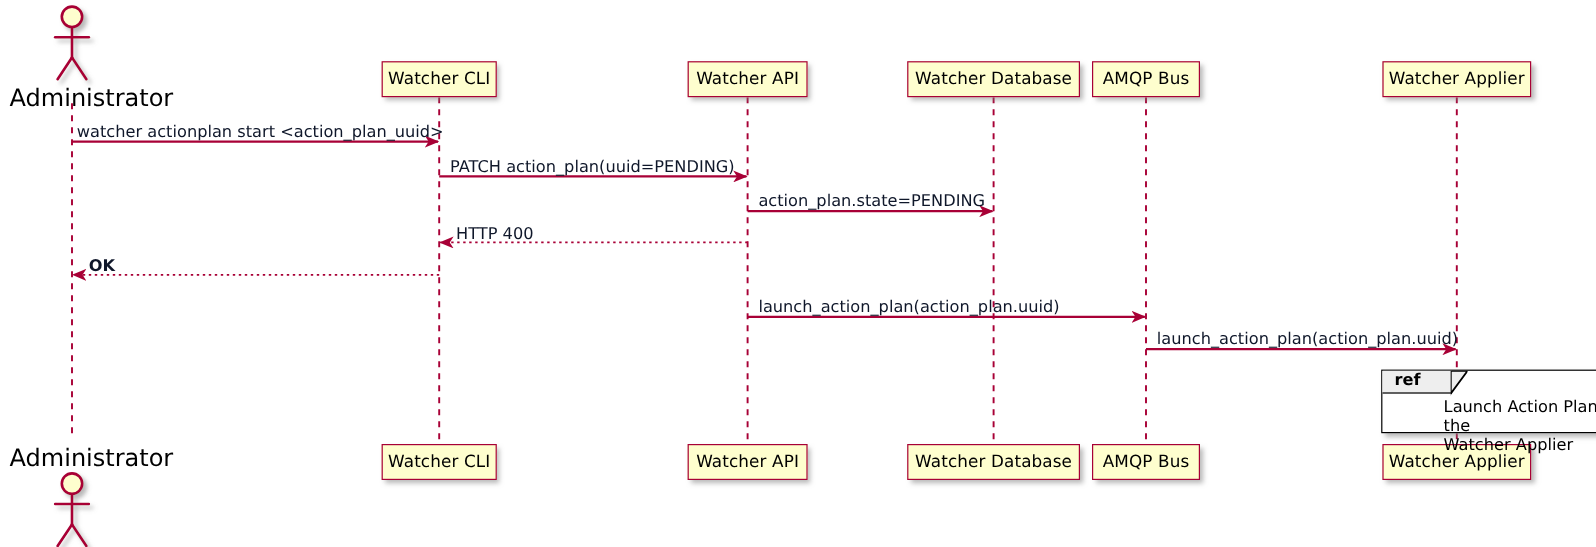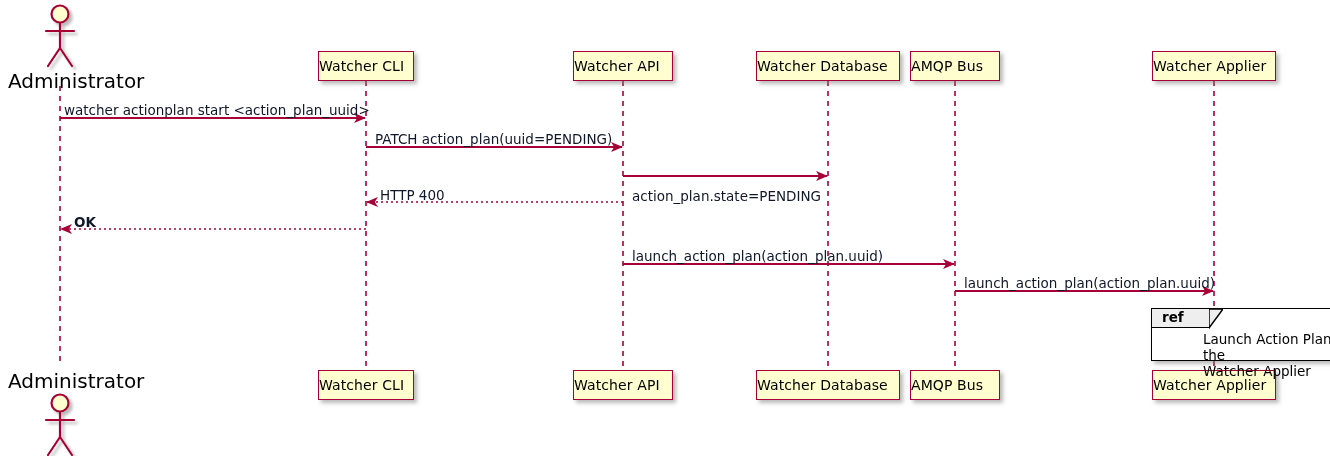--- a/index.html
+++ b/index.html
@@ -32,20 +32,21 @@
     position: absolute;
     box-sizing: border-box;
     background: #FEFECE;
     border: 1.5px solid #A80036;
     box-shadow: 3px 3px 4px rgba(130,130,130,0.55);
     color: #000000;
     font-size: 14px;
     line-height: 1;
     display: flex;
     align-items: center;
+    justify-content: center;
     white-space: nowrap;
     letter-spacing: 0.1px;
   }
   
   .actor-label {
     position: absolute;
     font-size: 20px;
     color: #000000;
     white-space: nowrap;
     line-height: 1;
@@ -177,21 +178,21 @@
       <div class="participant-box" style="left: 1152px; top: 370px; width: 124px; height: 30px;">
         <span>Watcher Applier</span>
       </div>
       <div class="actor-label" style="left: 8px; top: 71px;">Administrator</div>
       <div class="actor-label" style="left: 8px; top: 371px;">Administrator</div>
     </div>
 
   <div id="labels-layer">
       <div class="msg-label" style="left: 64px; top: 104px;">watcher actionplan start &lt;action_plan_uuid&gt;</div>
       <div class="msg-label" style="left: 375px; top: 133px;">PATCH action_plan(uuid=PENDING)</div>
-      <div class="msg-label" style="left: 632px; top: 162px; margin-top: 28px;">action_plan.state=PENDING</div>
+      <div class="msg-label" style="left: 632px; top: 162px;">action_plan.state=PENDING</div>
       <div class="msg-label" style="left: 380px; top: 189px;">HTTP 400</div>
       <div class="msg-label" style="left: 74px; top: 216px; font-weight: bold;">OK</div>
       <div class="msg-label" style="left: 632px; top: 250px;">launch_action_plan(action_plan.uuid)</div>
       <div class="msg-label" style="left: 964px; top: 277px;">launch_action_plan(action_plan.uuid)</div>
     </div>
 
   <div class="ref-box" id="ref-box" style="left: 1151px; top: 308px; width: 186px; height: 53px;">
     <div class="ref-tab" id="ref-tab" style="width: 58px; height: 19px;">
       <span>ref</span>
     </div>

